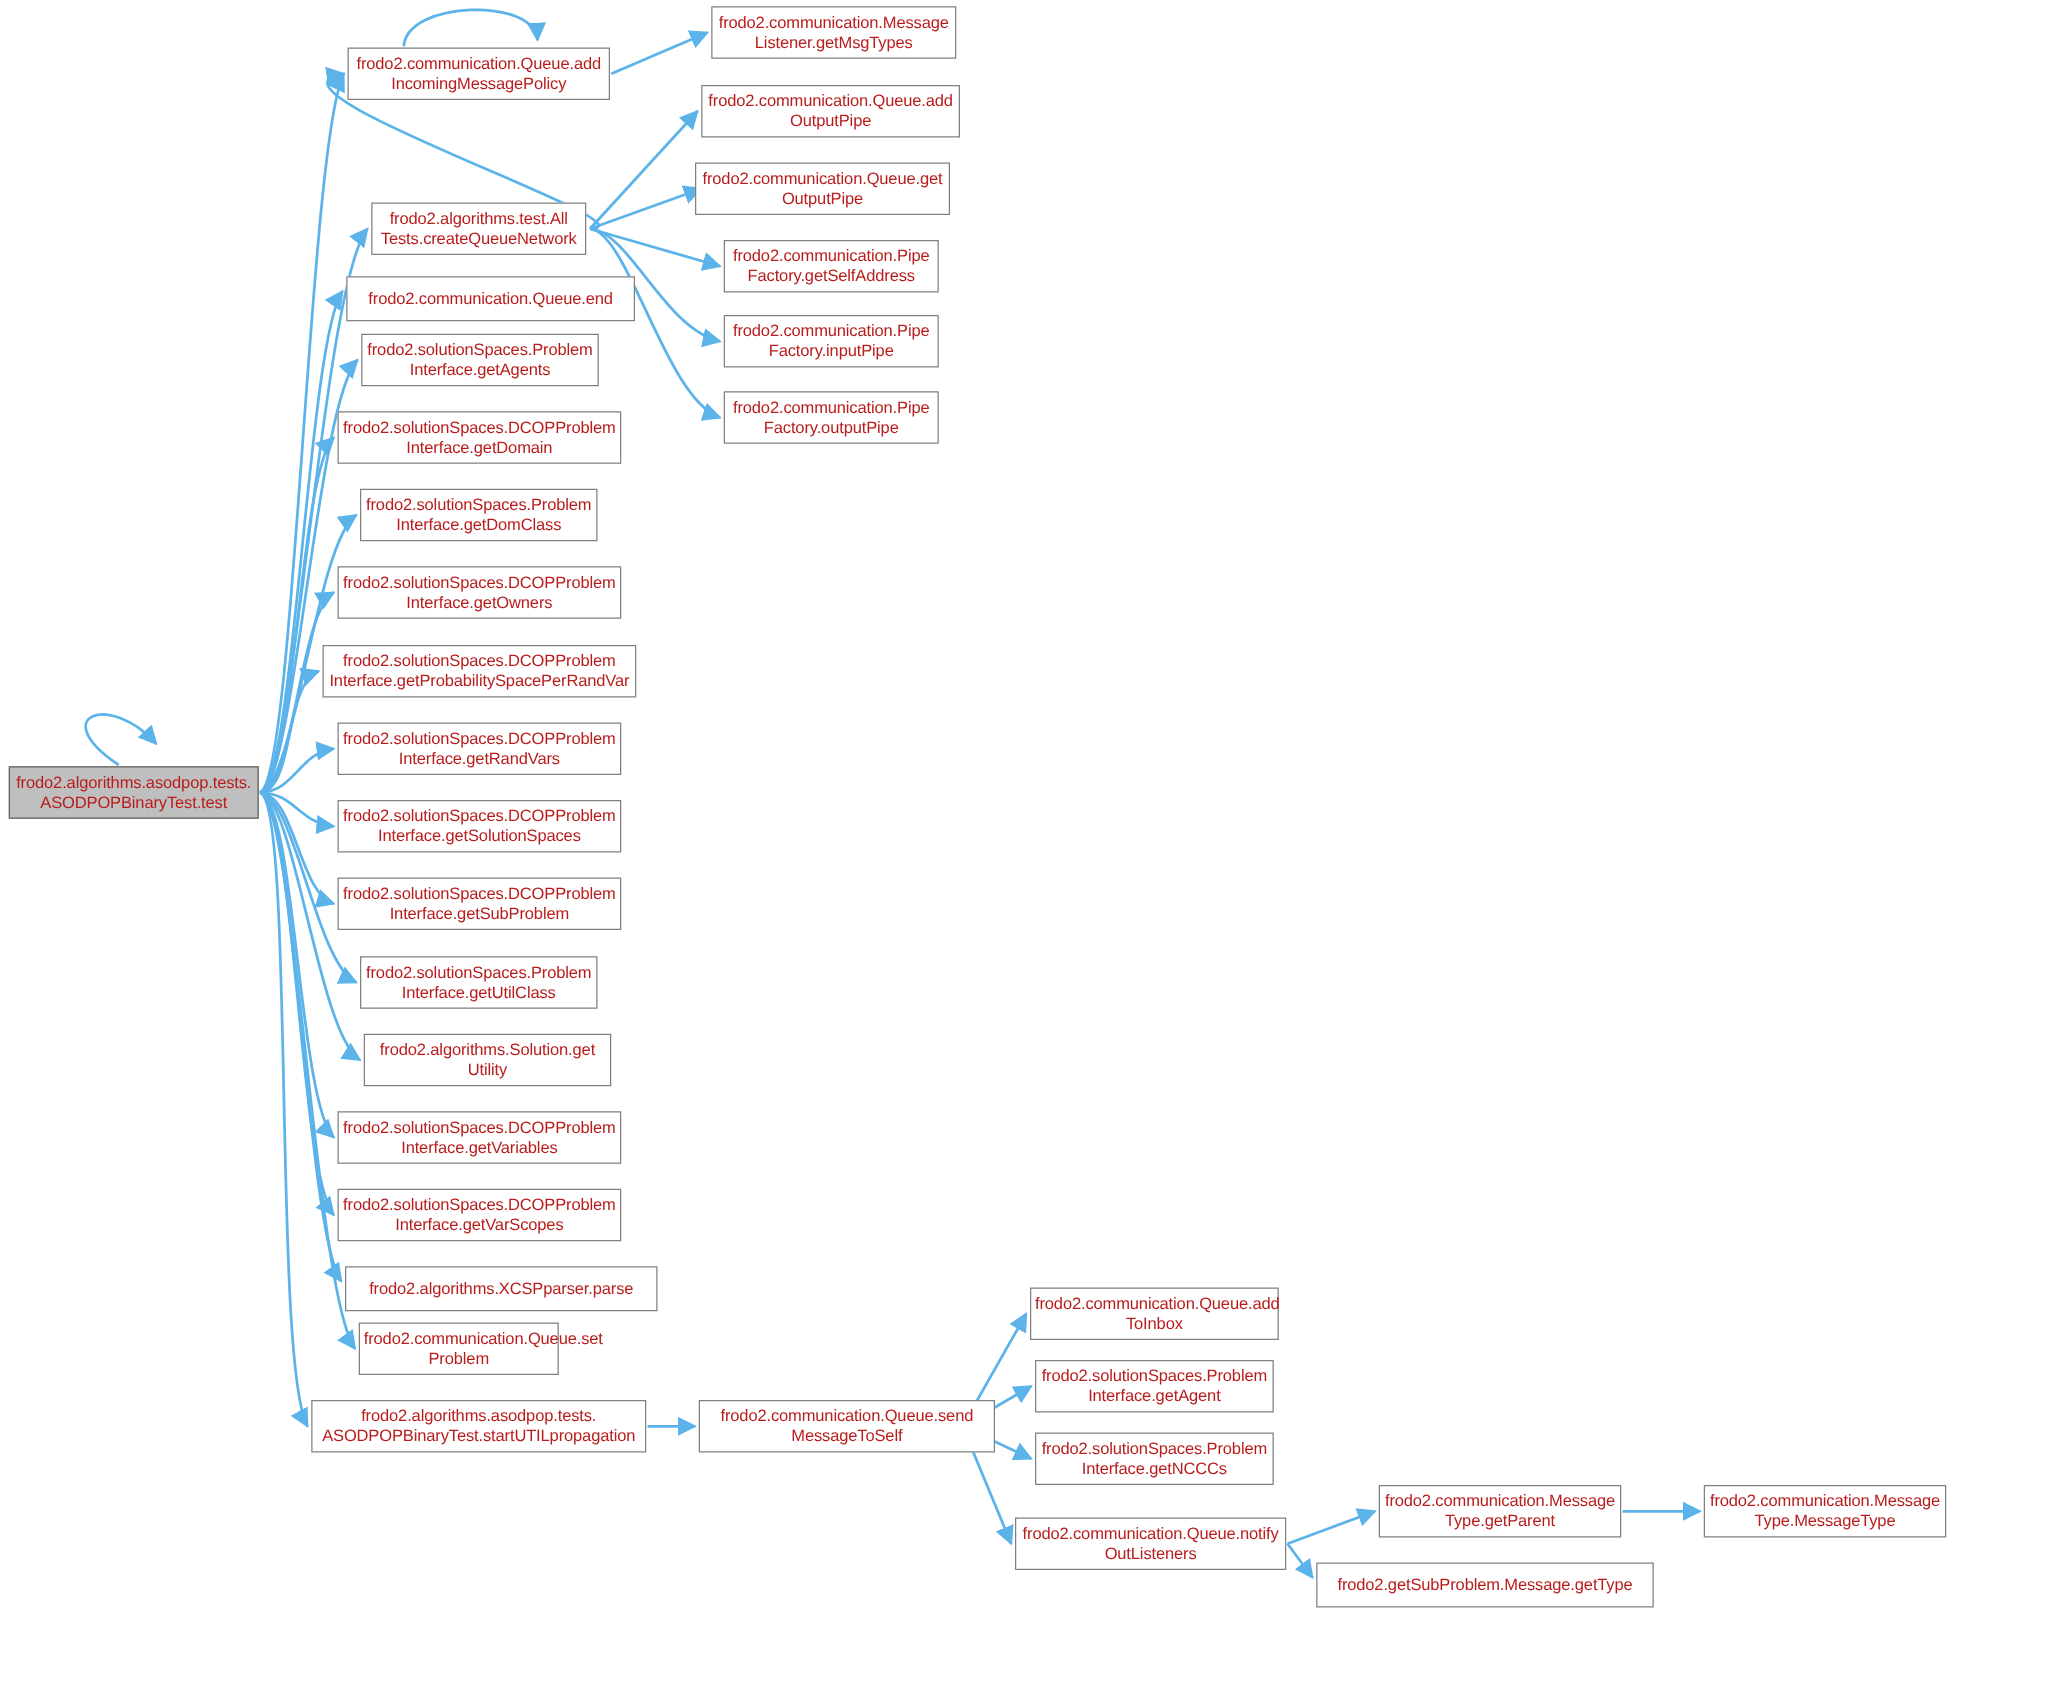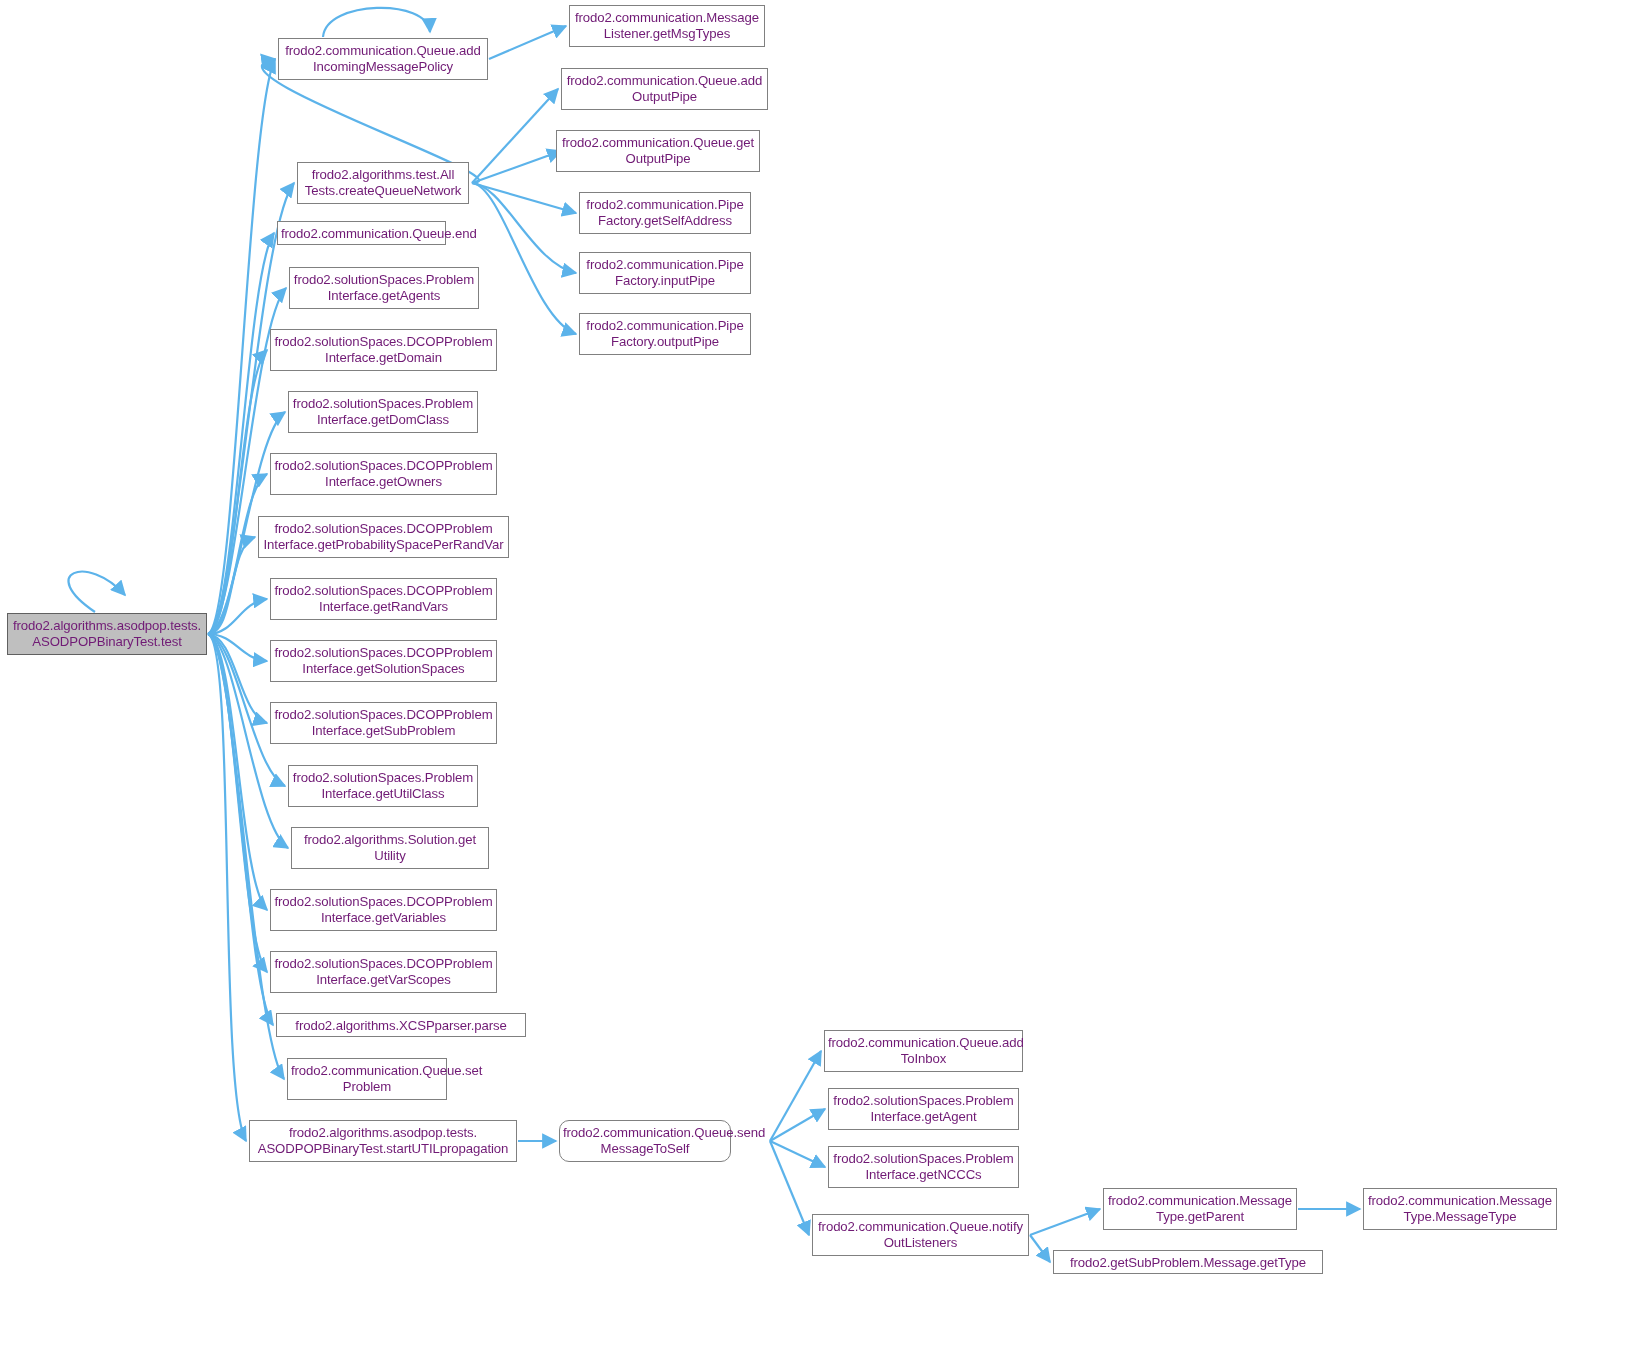--- a/index.html
+++ b/index.html
@@ -4,29 +4,29 @@
 <style>
   html,body{margin:0;padding:0;background:#ffffff;}
   body{font-family:"Liberation Sans",sans-serif;}
   #graph-root{position:relative;width:1651px;height:1345px;background:#ffffff;overflow:hidden;}
   svg#edges{position:absolute;left:0;top:0;width:1651px;height:1345px;}
   .node{
     position:absolute;
     box-sizing:border-box;
     border:1px solid #808080;
     background:#ffffff;
-    color:#701a75;
+    color:#b91c1c;
     display:flex;
-    align-items:flex-start;
+    align-items:center;
     justify-content:center;
     text-align:center;
     font-size:13.2px;
     line-height:16px;
     letter-spacing:-0.1px;
-    padding:4px 3px;
+    padding:17px 3px;
     white-space:pre-line;
   }
   .node.root{
     background:#bfbfbf;
     border:1px solid #606060;
   }
   .node span{display:block;width:100%;}
 </style>
 </head>
 <body>
@@ -88,21 +88,21 @@
       <div class="node" style="left: 556px; top: 130px; width: 204px; height: 42px;"><span>frodo2.communication.Queue.get
 OutputPipe</span></div>
       <div class="node" style="left: 297px; top: 162px; width: 172px; height: 42px;"><span>frodo2.algorithms.test.All
 Tests.createQueueNetwork</span></div>
       <div class="node" style="left: 579px; top: 192px; width: 172px; height: 42px;"><span>frodo2.communication.Pipe
 Factory.getSelfAddress</span></div>
       <div class="node" style="left: 579px; top: 252px; width: 172px; height: 42px;"><span>frodo2.communication.Pipe
 Factory.inputPipe</span></div>
       <div class="node" style="left: 579px; top: 313px; width: 172px; height: 42px;"><span>frodo2.communication.Pipe
 Factory.outputPipe</span></div>
-      <div class="node" style="left: 277px; top: 221px; width: 169px; height: 24px;"><span>frodo2.communication.Queue.end</span></div>
+      <div class="node" style="left: 277px; top: 221px; width: 231px; height: 24px;"><span>frodo2.communication.Queue.end</span></div>
       <div class="node" style="left: 289px; top: 267px; width: 190px; height: 42px;"><span>frodo2.solutionSpaces.Problem
 Interface.getAgents</span></div>
       <div class="node" style="left: 270px; top: 329px; width: 227px; height: 42px;"><span>frodo2.solutionSpaces.DCOPProblem
 Interface.getDomain</span></div>
       <div class="node" style="left: 288px; top: 391px; width: 190px; height: 42px;"><span>frodo2.solutionSpaces.Problem
 Interface.getDomClass</span></div>
       <div class="node" style="left: 270px; top: 453px; width: 227px; height: 42px;"><span>frodo2.solutionSpaces.DCOPProblem
 Interface.getOwners</span></div>
       <div class="node" style="left: 258px; top: 516px; width: 251px; height: 42px;"><span>frodo2.solutionSpaces.DCOPProblem
 Interface.getProbabilitySpacePerRandVar</span></div>
@@ -118,21 +118,21 @@
 Utility</span></div>
       <div class="node" style="left: 270px; top: 889px; width: 227px; height: 42px;"><span>frodo2.solutionSpaces.DCOPProblem
 Interface.getVariables</span></div>
       <div class="node" style="left: 270px; top: 951px; width: 227px; height: 42px;"><span>frodo2.solutionSpaces.DCOPProblem
 Interface.getVarScopes</span></div>
       <div class="node" style="left: 276px; top: 1013px; width: 250px; height: 24px;"><span>frodo2.algorithms.XCSPparser.parse</span></div>
       <div class="node" style="left: 287px; top: 1058px; width: 160px; height: 42px;"><span>frodo2.communication.Queue.set
 Problem</span></div>
       <div class="node" style="left: 249px; top: 1120px; width: 268px; height: 42px;"><span>frodo2.algorithms.asodpop.tests.
 ASODPOPBinaryTest.startUTILpropagation</span></div>
-      <div class="node" style="left: 559px; top: 1120px; width: 172px; height: 42px; border-radius: 10px;"><span>frodo2.communication.Queue.send
+      <div class="node" style="left: 559px; top: 1120px; width: 237px; height: 42px;"><span>frodo2.communication.Queue.send
 MessageToSelf</span></div>
       <div class="node" style="left: 824px; top: 1030px; width: 199px; height: 42px;"><span>frodo2.communication.Queue.add
 ToInbox</span></div>
       <div class="node" style="left: 828px; top: 1088px; width: 191px; height: 42px;"><span>frodo2.solutionSpaces.Problem
 Interface.getAgent</span></div>
       <div class="node" style="left: 828px; top: 1146px; width: 191px; height: 42px;"><span>frodo2.solutionSpaces.Problem
 Interface.getNCCCs</span></div>
       <div class="node" style="left: 812px; top: 1214px; width: 217px; height: 42px;"><span>frodo2.communication.Queue.notify
 OutListeners</span></div>
       <div class="node" style="left: 1103px; top: 1188px; width: 194px; height: 42px;"><span>frodo2.communication.Message

